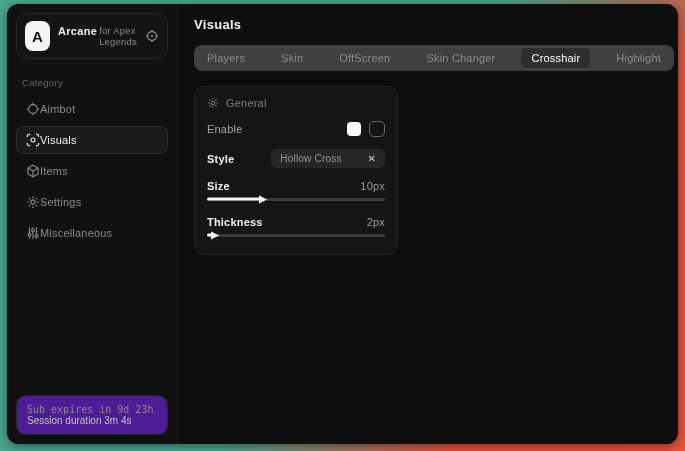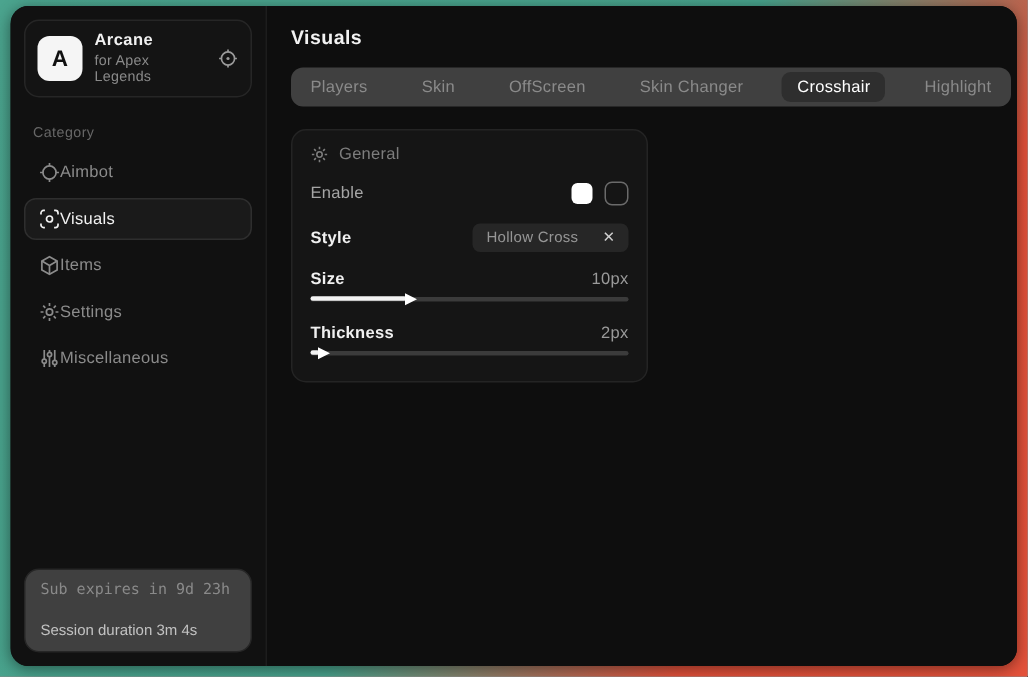--- a/index.html
+++ b/index.html
@@ -15,59 +15,59 @@
     box-shadow:0 2px 10px rgba(0,0,0,.45);
   }
   
   .sidebar { width:171px; min-width:171px; display:flex; flex-direction:column;
              padding:9px; border-right:1px solid #1d1d1d; background:#111111; }
   .brand { display:flex; align-items:center; gap:8px; border:1px solid #262626;
            background:#141414; border-radius:10px; padding:7px 8px; }
   .brand-logo { width:30px; height:30px; background:#f5f5f5; border-radius:8px;
                 display:flex; align-items:center; justify-content:center;
                 color:#101010; font-weight:bold; font-size:15px; }
-  .brand-text { display:flex; flex-direction:column; gap:2px; flex:1; }
+  .brand-text { display:flex; flex-direction:row; gap:2px; flex:1; }
   .brand-title { color:#f0f0f0; font-size:11px; font-weight:bold; letter-spacing:.3px; }
   .brand-sub { color:#8a8a8a; font-size:9.5px; letter-spacing:.2px; }
   .brand-action { color:#9a9a9a; display:flex; align-items:center; }
   .cat-label { color:#676767; font-size:9.5px; letter-spacing:.3px; margin:18px 6px 7px 6px; }
   .nav { display:flex; flex-direction:column; gap:3px; }
   .nav-item { display:flex; align-items:center; gap:0; height:28px; padding:0 9px;
               border-radius:8px; color:#8b8b8b; font-size:11px; letter-spacing:.2px;
               border:1px solid transparent; cursor:pointer; }
   .nav-item.selected { background:#1a1a1a; border-color:#2e2e2e; color:#f2f2f2; }
   .nav-icon { display:flex; align-items:center; }
   .spacer { flex:1; }
-  .footer-card { border:1px solid #262626; background:#404040; border-radius:10px;
-                 padding:8px 10px; display:flex; flex-direction:column; gap:16px; }
+  .footer-card { border:1px solid #262626; background:#4c1d95; border-radius:10px;
+                 padding:8px 10px; display:flex; flex-direction:column; gap:0; }
   .footer-line1 { color:#8a8a8a; font-size:10px; font-family:"DejaVu Sans Mono", monospace; }
   .footer-line2 { color:#c2c2c2; font-size:10px; font-family:Liberation Sans, sans-serif; }
   
   .main { flex:1; padding:13px 16px; background:#0e0e0e; }
   .page-title { color:#f2f2f2; font-size:13px; font-weight:bold; letter-spacing:.3px; }
   .tabbar { display:inline-flex; align-items:center; gap:16px; margin-top:13px;
             background:#404040; border-radius:8px; padding:3px; }
   .tab { padding:4px 10px; font-size:11px; color:#8a8a8a; letter-spacing:.2px;
          border-radius:6px; cursor:pointer; white-space:nowrap; }
   .tab.selected { background:#2e2e2e; color:#ffffff; }
   
-  .card { margin-top:15px; width:238px; background:#151515; border:1px solid #242424;
+  .card { margin-top:15px; width:204px; background:#151515; border:1px solid #242424;
           border-radius:10px; padding:10px 12px 14px 12px; }
   .card-head { display:flex; align-items:center; gap:7px; color:#7d7d7d; font-size:11px;
                letter-spacing:.2px; margin-bottom:12px; }
   .row { display:flex; align-items:center; justify-content:space-between; margin-bottom:12px; }
   .row:last-child { margin-bottom:0; }
   .lbl-dim { color:#a6a6a6; font-size:11px; letter-spacing:.2px; }
   .lbl { color:#f0f0f0; font-size:11px; font-weight:bold; letter-spacing:.2px; }
   .val { color:#9a9a9a; font-size:11px; letter-spacing:.2px; }
   .toggles { display:flex; align-items:center; gap:8px; }
   .chk-filled { width:14px; height:14px; background:#ffffff; border-radius:4px; cursor:pointer; }
   .chk-outline { width:16px; height:16px; border:1.5px solid #6a6a6a; border-radius:5px;
                  background:transparent; cursor:pointer; }
-  .tag { display:flex; align-items:center; gap:16px; background:#262626; border-radius:5px;
+  .tag { display:flex; align-items:center; gap:26px; background:#262626; border-radius:5px;
          padding:4px 9px; cursor:pointer; }
   .tag-text { color:#969696; font-size:10px; letter-spacing:.2px; }
   .tag-x { color:#cfcfcf; font-size:10px; line-height:1; cursor:pointer; }
   .slider-row { margin-top:-4px; margin-bottom:12px; }
   .slider { position:relative; height:10px; display:flex; align-items:center; cursor:pointer; }
   .track { width:100%; height:3px; background:#3b3b3b; border-radius:2px; }
   .fill { position:absolute; left:0; top:50%; transform:translateY(-50%);
           height:3px; background:#f2f2f2; border-radius:2px; }
   .thumb { position:absolute; right:-7px; top:50%; transform:translateY(-50%);
            width:0; height:0; border-top:4px solid transparent; border-bottom:4px solid transparent;

